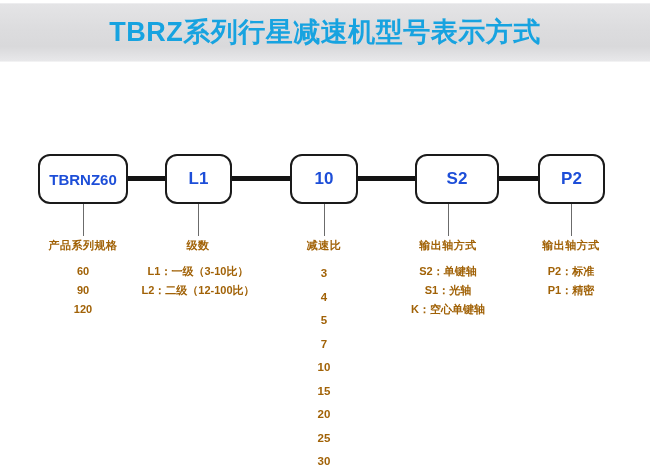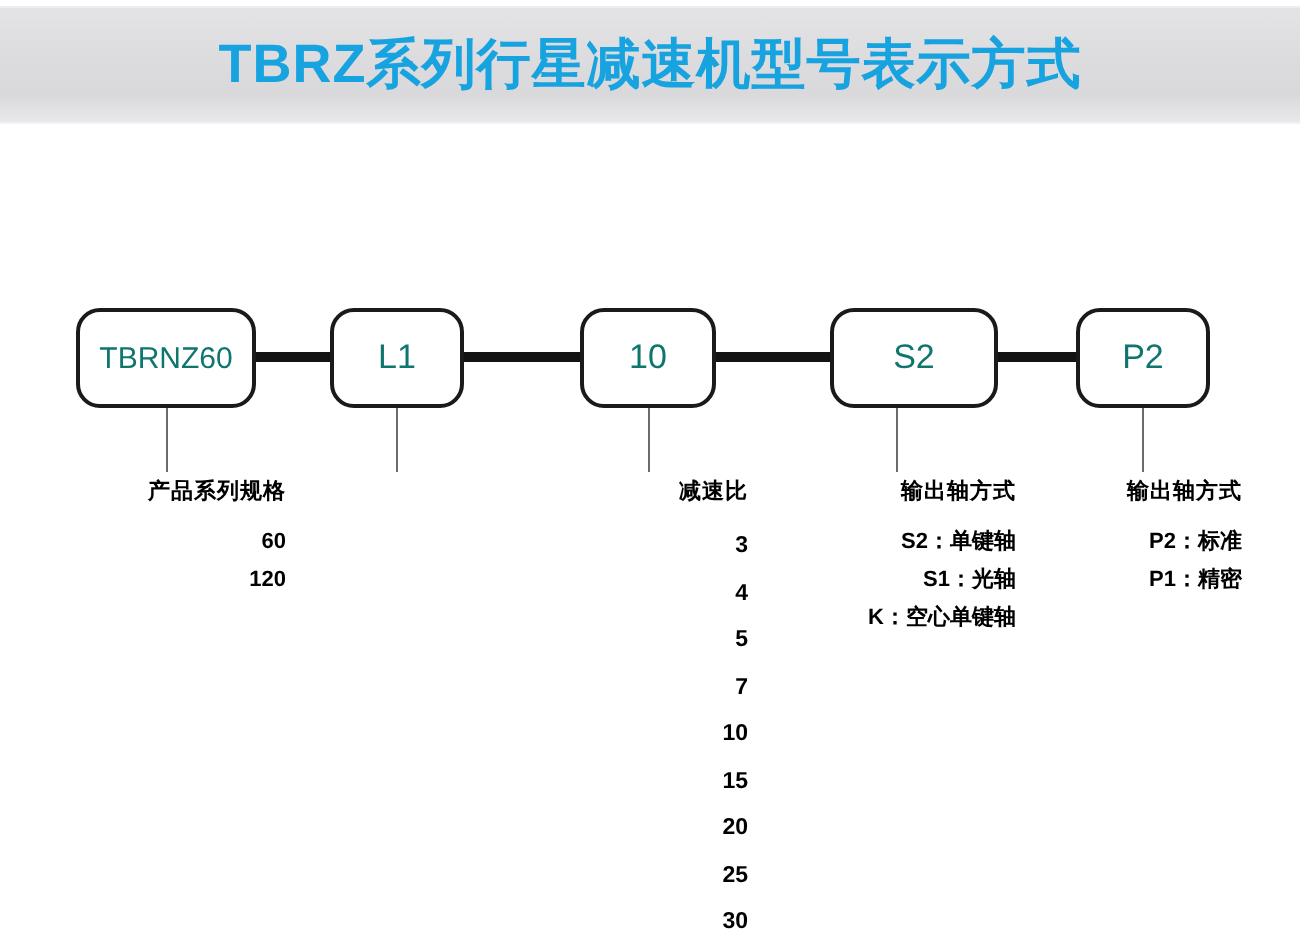--- a/index.html
+++ b/index.html
@@ -54,22 +54,22 @@
     position: absolute;
     top: 92px;
     height: 50px;
     box-sizing: border-box;
     border: 2px solid #1a1a1a;
     border-radius: 12px;
     background: #ffffff;
     display: flex;
     align-items: center;
     justify-content: center;
-    color: #0f766e;
-    font-weight: normal;
+    color: #1d4ed8;
+    font-weight: bold;
     font-size: 17px;
     z-index: 3;
   }
   .node-box.first { font-size: 15px; }
 
   
   .link {
     position: absolute;
     top: 114px;
     height: 5px;
@@ -84,22 +84,22 @@
     width: 1px;
     height: 32px;
     background: #6b6b6b;
     z-index: 1;
   }
 
   
   .col {
     position: absolute;
     top: 176px;
-    text-align: right;
-    color: #000000;
+    text-align: center;
+    color: #a16207;
     z-index: 2;
   }
   .col-head {
     font-size: 11px;
     font-weight: bold;
     letter-spacing: 0.5px;
     margin-bottom: 9px;
     white-space: nowrap;
   }
   .col-line {
@@ -147,23 +147,29 @@
 
   <div class="drop" style="left:83px;"></div>
   <div class="drop" style="left:198px;"></div>
   <div class="drop" style="left:324px;"></div>
   <div class="drop" style="left:448px;"></div>
   <div class="drop" style="left:571px;"></div>
 
   <div class="col" style="left:23px; width:120px;">
     <div class="col-head">产品系列规格</div>
     <div class="col-line">60</div>
+    <div class="col-line">90</div>
     <div class="col-line">120</div>
   </div>
 
+  <div class="col" style="left:118px; width:160px;">
+    <div class="col-head">级数</div>
+    <div class="col-line">L1：一级（3-10比）</div>
+    <div class="col-line">L2：二级（12-100比）</div>
+  </div>
 
   <div class="col" style="left:274px; width:100px;">
     <div class="col-head">减速比</div>
     <div class="ratio-line">3</div>
     <div class="ratio-line">4</div>
     <div class="ratio-line">5</div>
     <div class="ratio-line">7</div>
     <div class="ratio-line">10</div>
     <div class="ratio-line">15</div>
     <div class="ratio-line">20</div>

